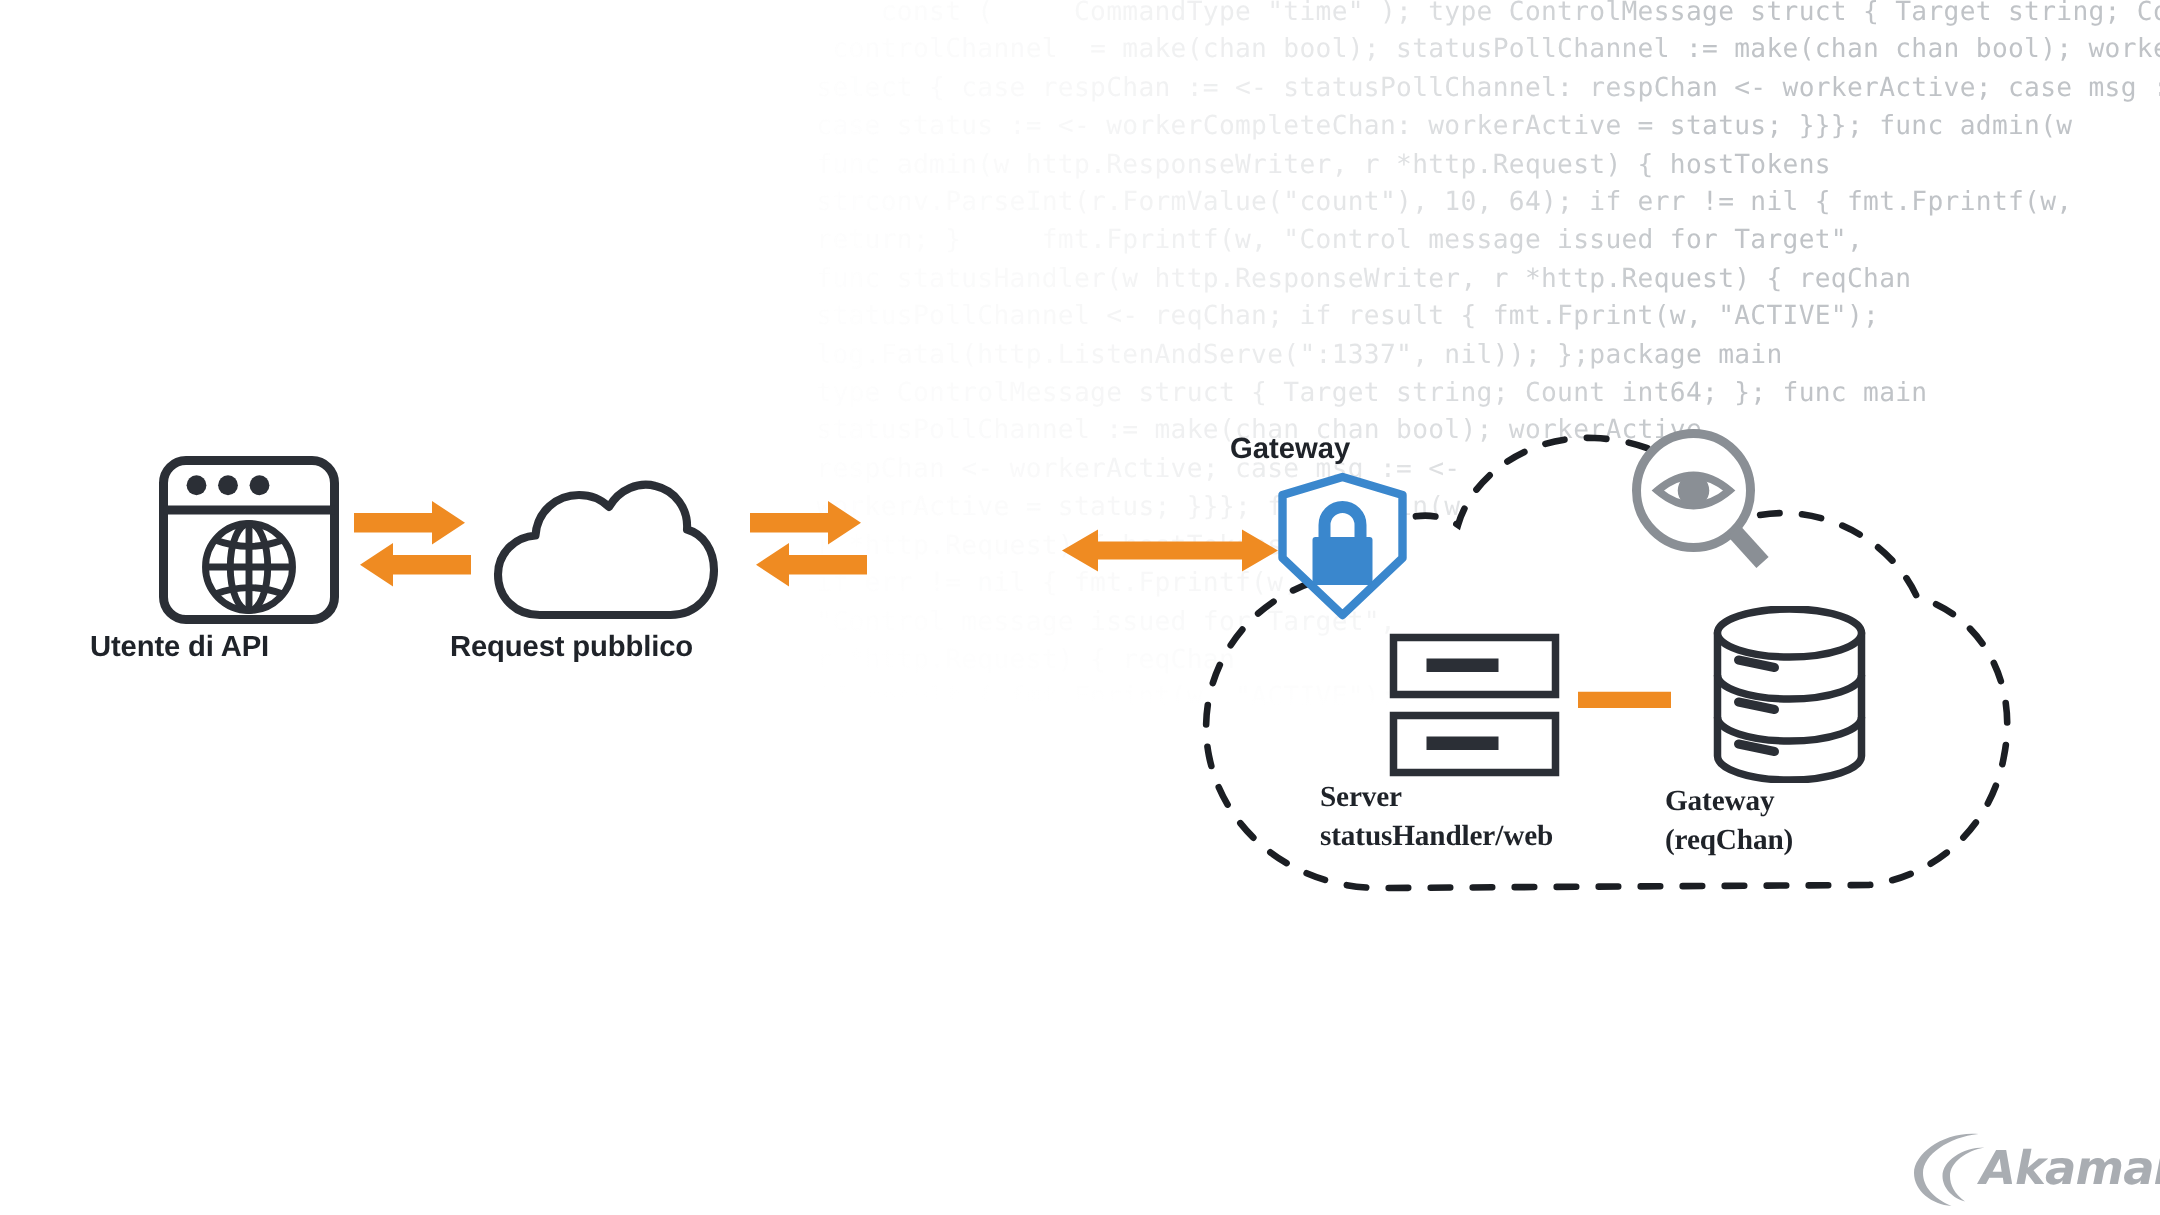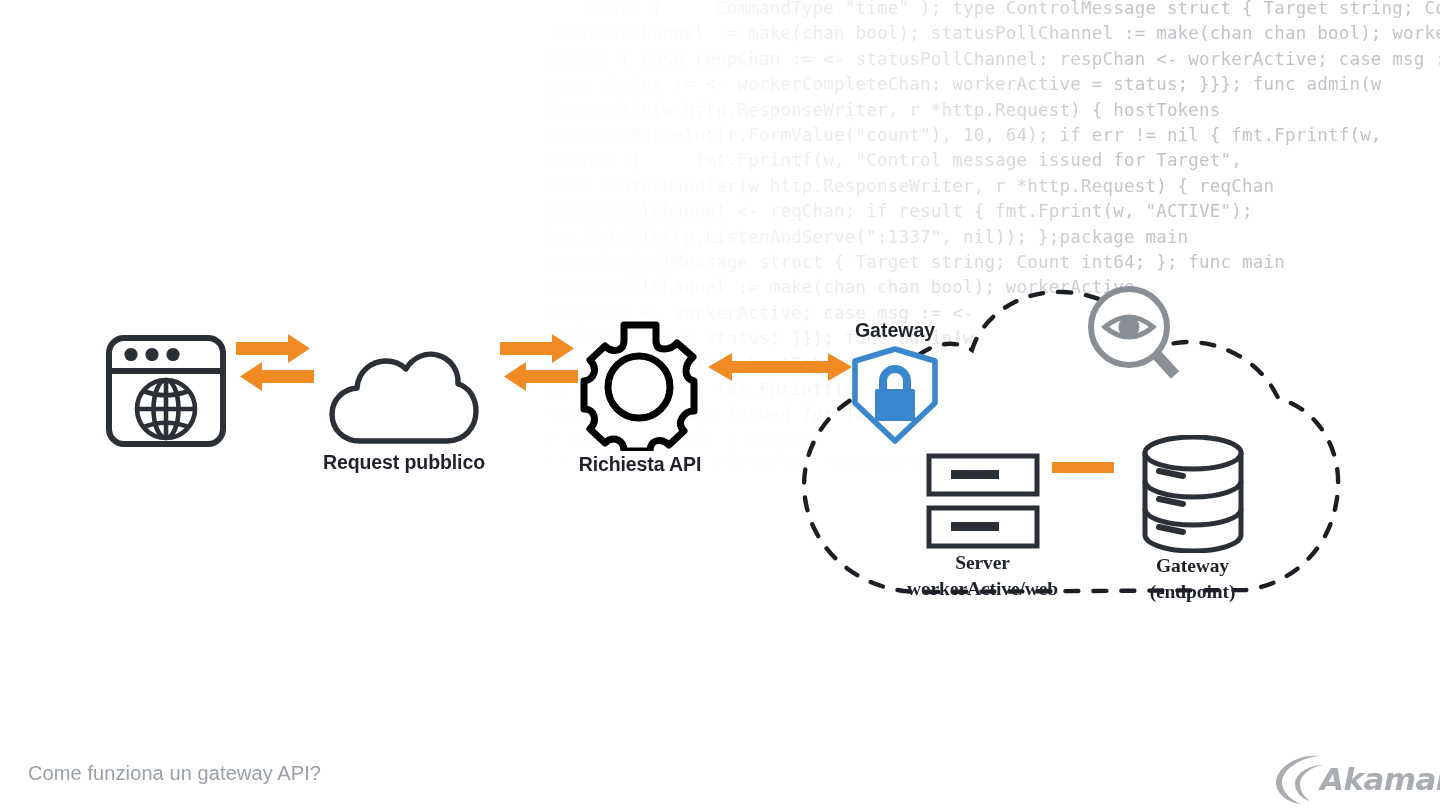--- a/index.html
+++ b/index.html
@@ -49,22 +49,20 @@
     left: 0;
     top: 0;
     width: 1440px;
     height: 500px;
     background: linear-gradient(to bottom, rgba(255,255,255,0) 0px, rgba(255,255,255,0) 300px, rgba(255,255,255,0.55) 400px, rgba(255,255,255,1) 470px);
   }
 
   
   .node {
     position: absolute;
-    text-align: center;
-    margin-top: 31px;
   }
   .node-label {
     font-weight: bold;
     font-size: 19.5px;
     color: #1f2329;
     letter-spacing: -0.1px;
     line-height: 26px;
     white-space: nowrap;
   }
   .node-label.multiline { white-space: normal; font-family: Liberation Serif, serif; }
@@ -188,20 +186,21 @@
         <g fill="none" stroke="#2b2f36" stroke-width="4.6">
           <circle cx="63" cy="76" r="29"></circle>
           <ellipse cx="63" cy="76" rx="12.5" ry="29"></ellipse>
           <line x1="34" y1="76" x2="92" y2="76"></line>
           <path d="M 40.5 58 Q 63 66.5, 85.5 58"></path>
           <path d="M 40.5 94 Q 63 85.5, 85.5 94"></path>
           <line x1="63" y1="47" x2="63" y2="105"></line>
         </g>
       </svg>
     </div>
+    <div class="node-label">Utente di API</div>
   </div>
 
   <div class="arrow-group" id="arrow-user-internet">
     <svg width="78" height="62" viewBox="0 0 78 62">
       <g fill="#ef8b22">
         <path d="M 0 10 L 52 10 L 52 2 L 74 16.5 L 52 31 L 52 23 L 0 23 Z"></path>
         <path d="M 78 38 L 26 38 L 26 30 L 4 44.5 L 26 59 L 26 51 L 78 51 Z"></path>
       </g>
     </svg>
   </div>
@@ -225,34 +224,20 @@
 
   <div class="arrow-group" id="arrow-internet-gear">
     <svg width="78" height="62" viewBox="0 0 78 62">
       <g fill="#ef8b22">
         <path d="M 0 10 L 52 10 L 52 2 L 74 16.5 L 52 31 L 52 23 L 0 23 Z"></path>
         <path d="M 78 38 L 26 38 L 26 30 L 4 44.5 L 26 59 L 26 51 L 78 51 Z"></path>
       </g>
     </svg>
   </div>
 
-  <div class="node" id="node-api-request">
-    <div class="icon-wrap" style="height:124px;">
-      <svg width="136" height="132" viewBox="0 0 136 132">
-        <path d="M 52 6 L 84 6 L 84 22 Q 84 30, 92 30 Q 100 30, 105 24 L 121 38
-                 Q 114 44, 114 52 Q 114 60, 122 62 L 122 92 Q 114 92, 110 99
-                 Q 106 106, 112 112 L 97 126 Q 91 120, 84 122 Q 78 124, 78 132
-                 L 52 132 Q 52 124, 46 121 Q 39 118, 33 124 L 18 110
-                 Q 24 104, 22 97 Q 20 90, 12 90 L 12 62 Q 20 61, 22 54
-                 Q 24 47, 18 41 L 33 27 Q 39 33, 46 31 Q 52 29, 52 22 Z" fill="#ffffff" stroke="#000000" stroke-width="7" stroke-linejoin="round"></path>
-        <circle cx="67" cy="68" r="31" fill="#ffffff" stroke="#000000" stroke-width="7"></circle>
-      </svg>
-    </div>
-    <div class="node-label">Richiesta API</div>
-  </div>
 
   <div class="arrow-group" id="arrow-gear-gateway">
     <svg width="144" height="38" viewBox="0 0 144 38">
       <path d="M 0 19 L 24 5 L 24 13 L 120 13 L 120 5 L 144 19 L 120 33 L 120 25 L 24 25 L 24 33 Z" fill="#ef8b22"></path>
     </svg>
   </div>
 
   <div class="node" id="node-gateway">
     <div id="gateway-title">Gateway</div>
     <div class="icon-wrap" style="height:100px;">
@@ -276,21 +261,21 @@
   <div class="node" id="node-server">
     <div class="icon-wrap" style="height:104px;">
       <svg width="116" height="98" viewBox="0 0 116 98">
         <rect x="4" y="4" width="108" height="38" fill="#ffffff" stroke="#2b2f36" stroke-width="5"></rect>
         <rect x="26" y="18" width="48" height="9" fill="#2b2f36"></rect>
         <rect x="4" y="56" width="108" height="38" fill="#ffffff" stroke="#2b2f36" stroke-width="5"></rect>
         <rect x="26" y="70" width="48" height="9" fill="#2b2f36"></rect>
       </svg>
     </div>
     <div class="node-label multiline">Server</div>
-    <div class="node-label multiline">workerActive/web</div>
+    <div class="node-label multiline">statusHandler/web</div>
   </div>
 
   <div class="arrow-group" id="link-server-db">
     <svg width="62" height="12" viewBox="0 0 62 12">
       <rect x="0" y="0" width="62" height="11" fill="#ef8b22"></rect>
     </svg>
   </div>
 
   <div class="node" id="node-database">
     <div class="icon-wrap" style="height:122px;">
@@ -302,24 +287,23 @@
           <path d="M 6 74 A 48 16 0 0 0 102 74" fill="none"></path>
         </g>
         <g stroke="#2b2f36" stroke-width="6" stroke-linecap="round">
           <line x1="20" y1="36" x2="44" y2="41"></line>
           <line x1="20" y1="64" x2="44" y2="69"></line>
           <line x1="20" y1="92" x2="44" y2="97"></line>
         </g>
       </svg>
     </div>
     <div class="node-label multiline">Gateway</div>
-    <div class="node-label multiline">(endpoint)</div>
-  </div>
-
-  <div id="footer-caption">Come funziona un gateway API?</div>
+    <div class="node-label multiline">(reqChan)</div>
+  </div>
+
 
   <div id="akamai-logo">
     <svg width="58" height="54" viewBox="0 0 58 54">
       <path d="M 47 4 C 24 2, 4 17, 4 30 C 4 42, 16 51, 29 52 C 17 47, 10 39, 10 30 C 10 18, 27 6, 47 4 Z" fill="#a9adb2"></path>
       <path d="M 51 13 C 36 13, 23 22, 23 32 C 23 40, 30 47, 38 49 C 31 44, 28 38, 28 32 C 28 23, 39 15, 51 13 Z" fill="#a9adb2"></path>
     </svg>
     <div id="akamai-wordmark">Akamai</div>
   </div>
 
 </div>

